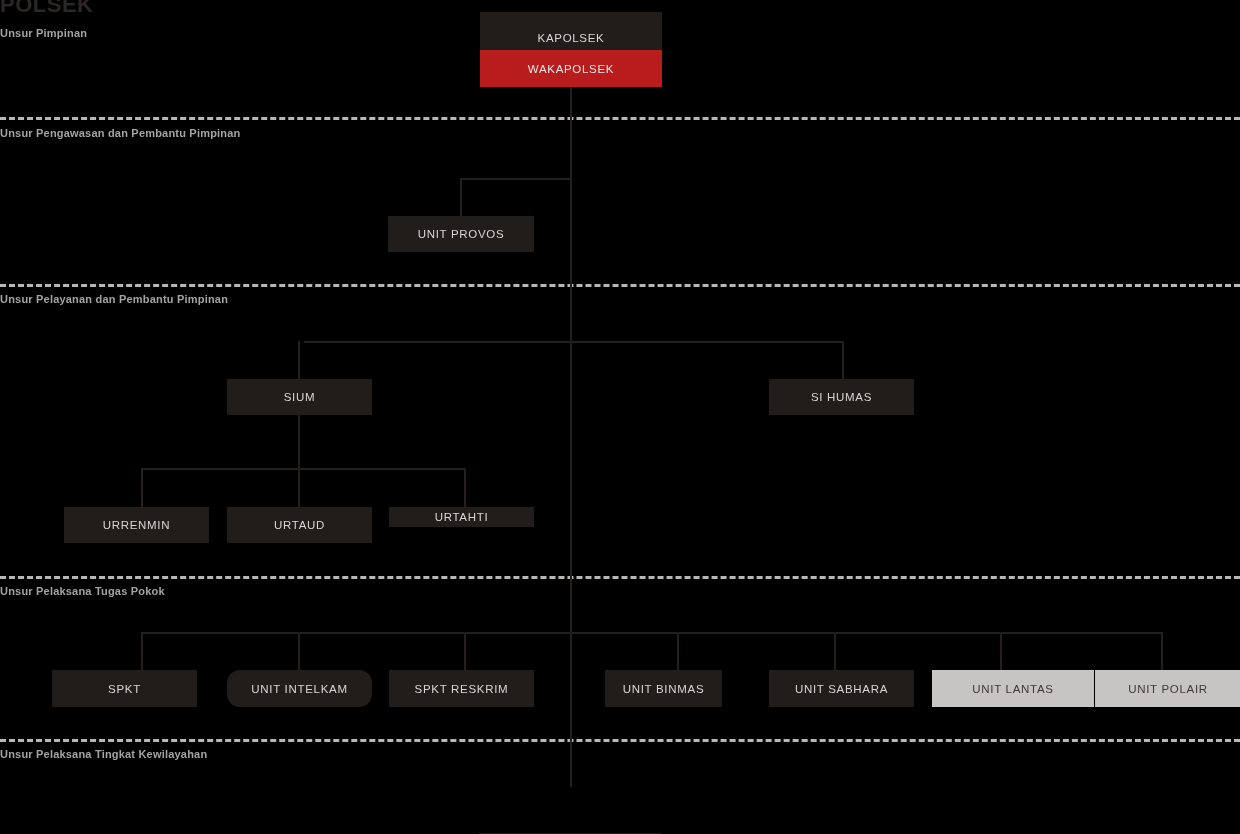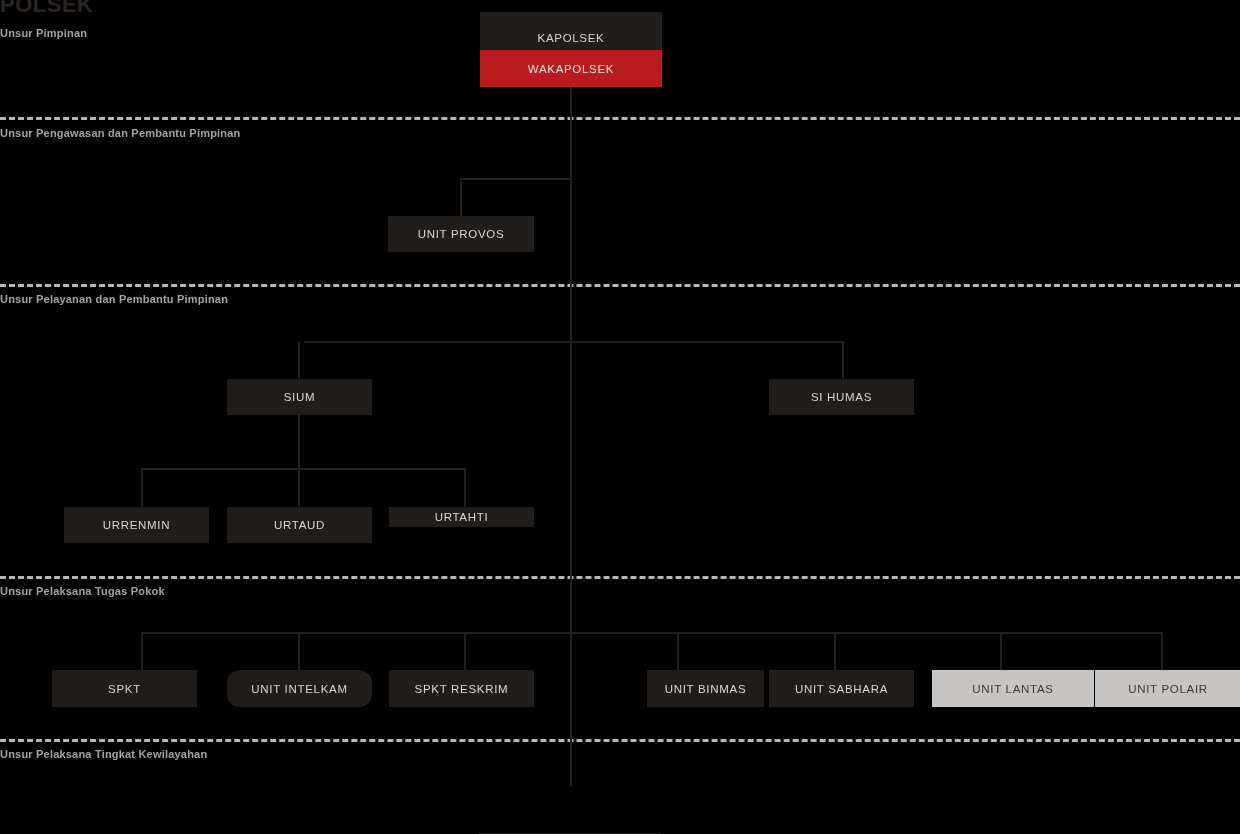--- a/index.html
+++ b/index.html
@@ -138,20 +138,20 @@
   <div class="vline" style="left:298px;  top:632px; height:38px;"></div>
   <div class="vline" style="left:464px;  top:632px; height:38px;"></div>
   <div class="vline" style="left:677px;  top:632px; height:38px;"></div>
   <div class="vline" style="left:834px;  top:632px; height:38px;"></div>
   <div class="vline" style="left:1000px; top:632px; height:38px;"></div>
   <div class="vline" style="left:1161px; top:632px; height:38px;"></div>
 
   <div class="node dark" style="left:52px;   top:670px; width:145px; height:37px;">SPKT</div>
   <div class="node dark" style="left:227px;  top:670px; width:145px; height:37px;border-radius:13px;">UNIT INTELKAM</div>
   <div class="node dark" style="left:389px;  top:670px; width:145px; height:37px;">SPKT RESKRIM</div>
-  <div class="node dark" style="left:605px;  top:670px; width:117px; height:37px;margin-left:42px;">UNIT BINMAS</div>
+  <div class="node dark" style="left:605px;  top:670px; width:117px; height:37px;">UNIT BINMAS</div>
   <div class="node dark" style="left:769px;  top:670px; width:145px; height:37px;">UNIT SABHARA</div>
   <div class="node light" style="left:932px;  top:670px; width:162px; height:37px;">UNIT LANTAS</div>
   <div class="node light" style="left:1095px; top:670px; width:146px; height:37px;">UNIT POLAIR</div>
 
   <div class="node dark" style="left:479px; top:798px; width:182px; height:36px;margin-top:35px;">SUBKAPOLSEK</div>
 
 </div>
 
 </body></html>

